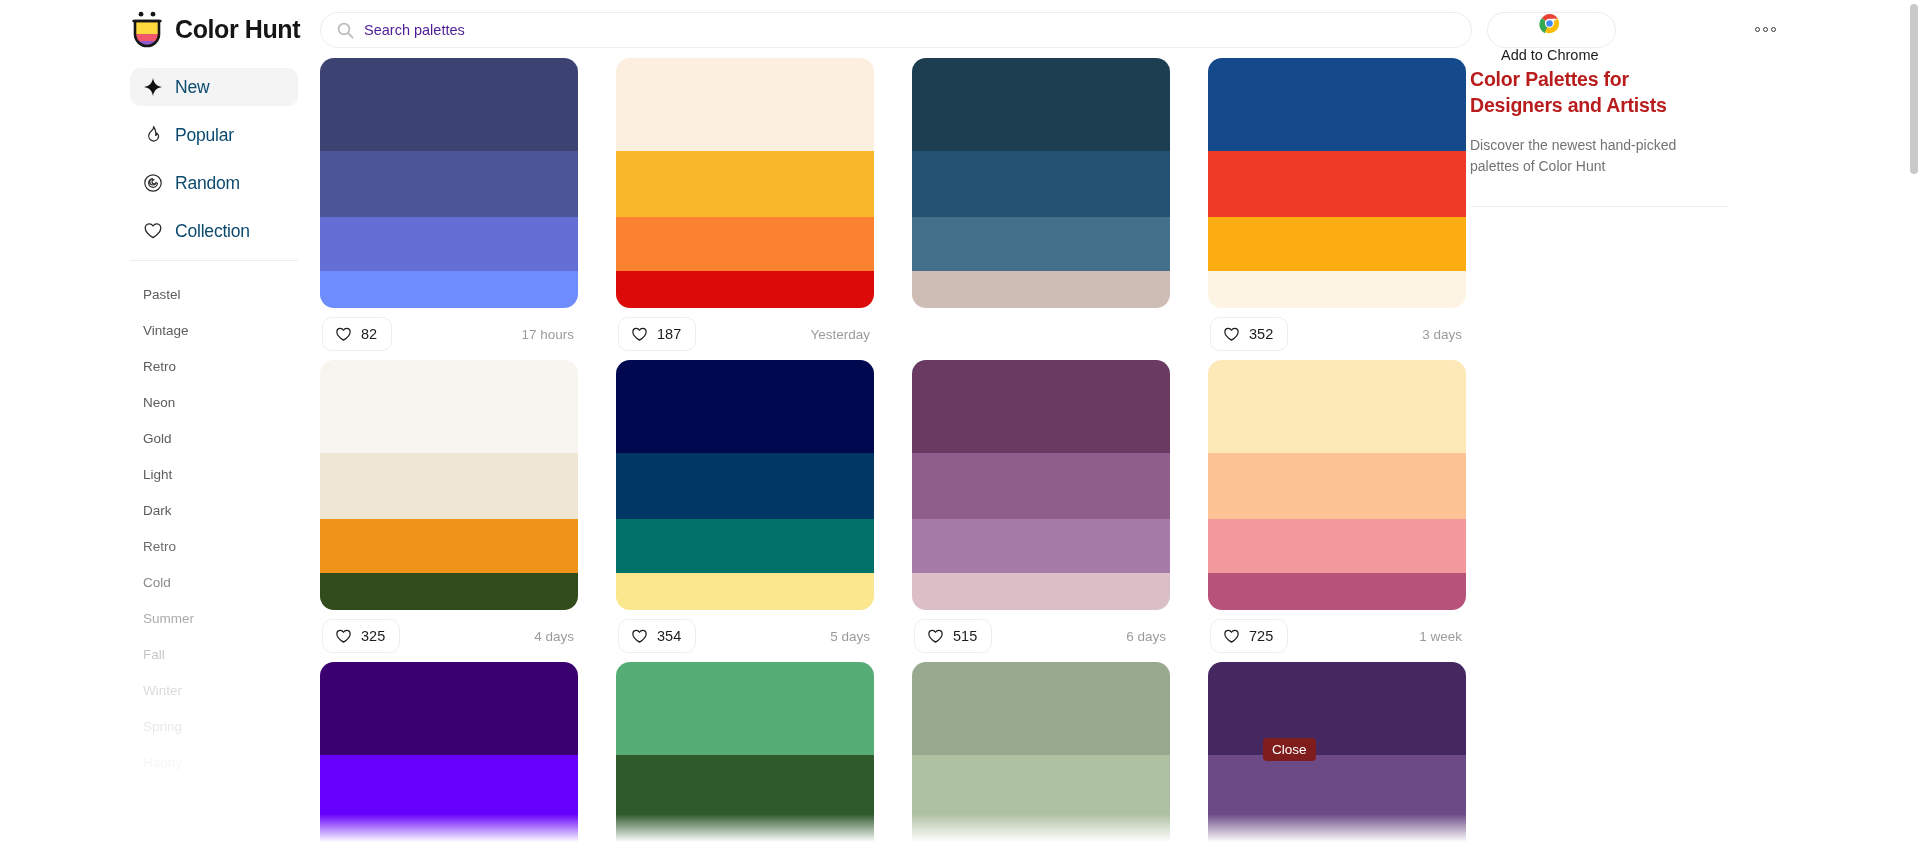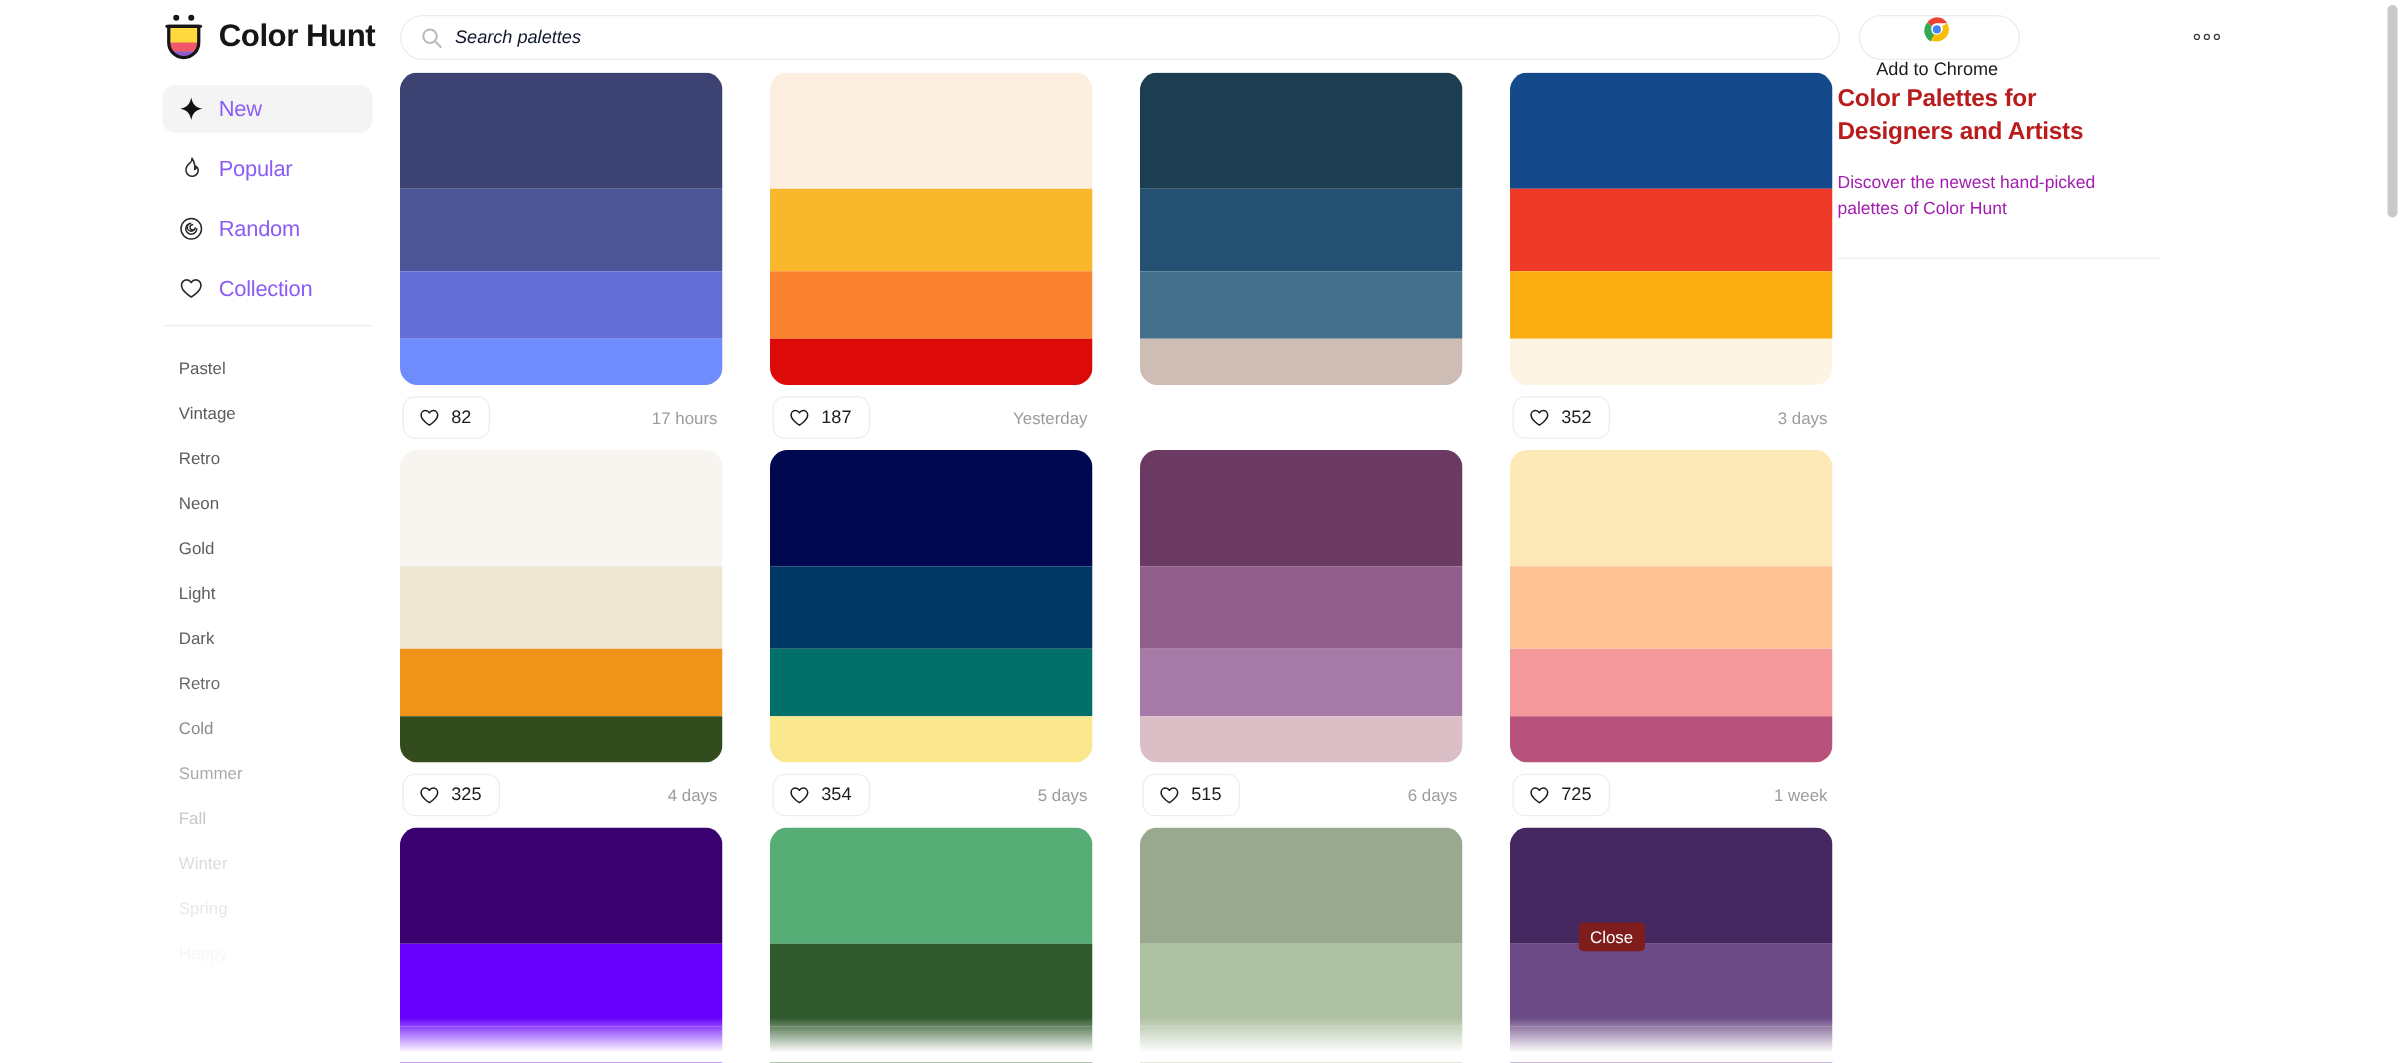--- a/index.html
+++ b/index.html
@@ -33,21 +33,21 @@
 
   .search-box {
     position: absolute; left: 320px; top: 12px;
     width: 1152px; height: 36px;
     border: 1px solid #ececec; border-radius: 18px;
     background: #fff;
     display: flex; align-items: center; gap: 10px;
     padding: 0 16px;
   }
   .search-ico { width: 17px; height: 17px; flex: none; opacity: .45; }
-  .search-text { font-size: 14.5px; color: #0f172a; font-style: italic; }
+  .search-text { font-size: 14.5px; color: #4c1d95; }
 
   .chrome-btn {
     position: absolute; left: 1487px; top: 12px;
     height: 36px; padding: 0 16px 0 13px;
     border: 1px solid #ececec; border-radius: 18px;
     background: #fff;
     display: flex; align-items: center; gap: 9px;
     cursor: pointer;
     flex-direction: column;
   }
@@ -74,21 +74,21 @@
   .nav-item {
     display: flex; align-items: center; gap: 12px;
     height: 38px; width: 168px;
     padding-left: 13px;
     border-radius: 10px;
     margin-bottom: 10px;
     cursor: pointer;
   }
   .nav-item.active { background: #f4f4f4; }
   .nav-ico { width: 20px; height: 20px; flex: none; display: flex; align-items: center; justify-content: center; }
-  .nav-label { font-size: 17.5px; color: #8b5cf6; letter-spacing: -0.2px; }
+  .nav-label { font-size: 17.5px; color: #0c4a6e; letter-spacing: -0.2px; }
 
   .nav-divider {
     width: 168px; height: 1px; background: #ededed;
     margin: 10px 0 16px 0;
   }
 
   .tag-list { position: relative; }
   .tag-item {
     font-size: 13.5px; color: #5c5c5c;
     padding: 0 0 0 13px;
@@ -135,21 +135,21 @@
     position: absolute; left: 1470px; top: 58px;
     width: 330px;
   }
   .panel-title {
     font-size: 19.5px; font-weight: 700; color: #b91c1c;
     line-height: 1.32; letter-spacing: -0.2px;
     width: 252px;
     padding-top: 9px;
   }
   .panel-sub {
-    font-size: 14px; color: #a21caf; line-height: 1.48;
+    font-size: 14px; color: #737373; line-height: 1.48;
     width: 258px; margin-top: 17px;
   }
   .panel-rule {
     width: 258px; height: 1px; background: #ededed; margin-top: 29px;
   }
 
   
   .tooltip {
     position: absolute;
     left: 1263px; top: 738px;

